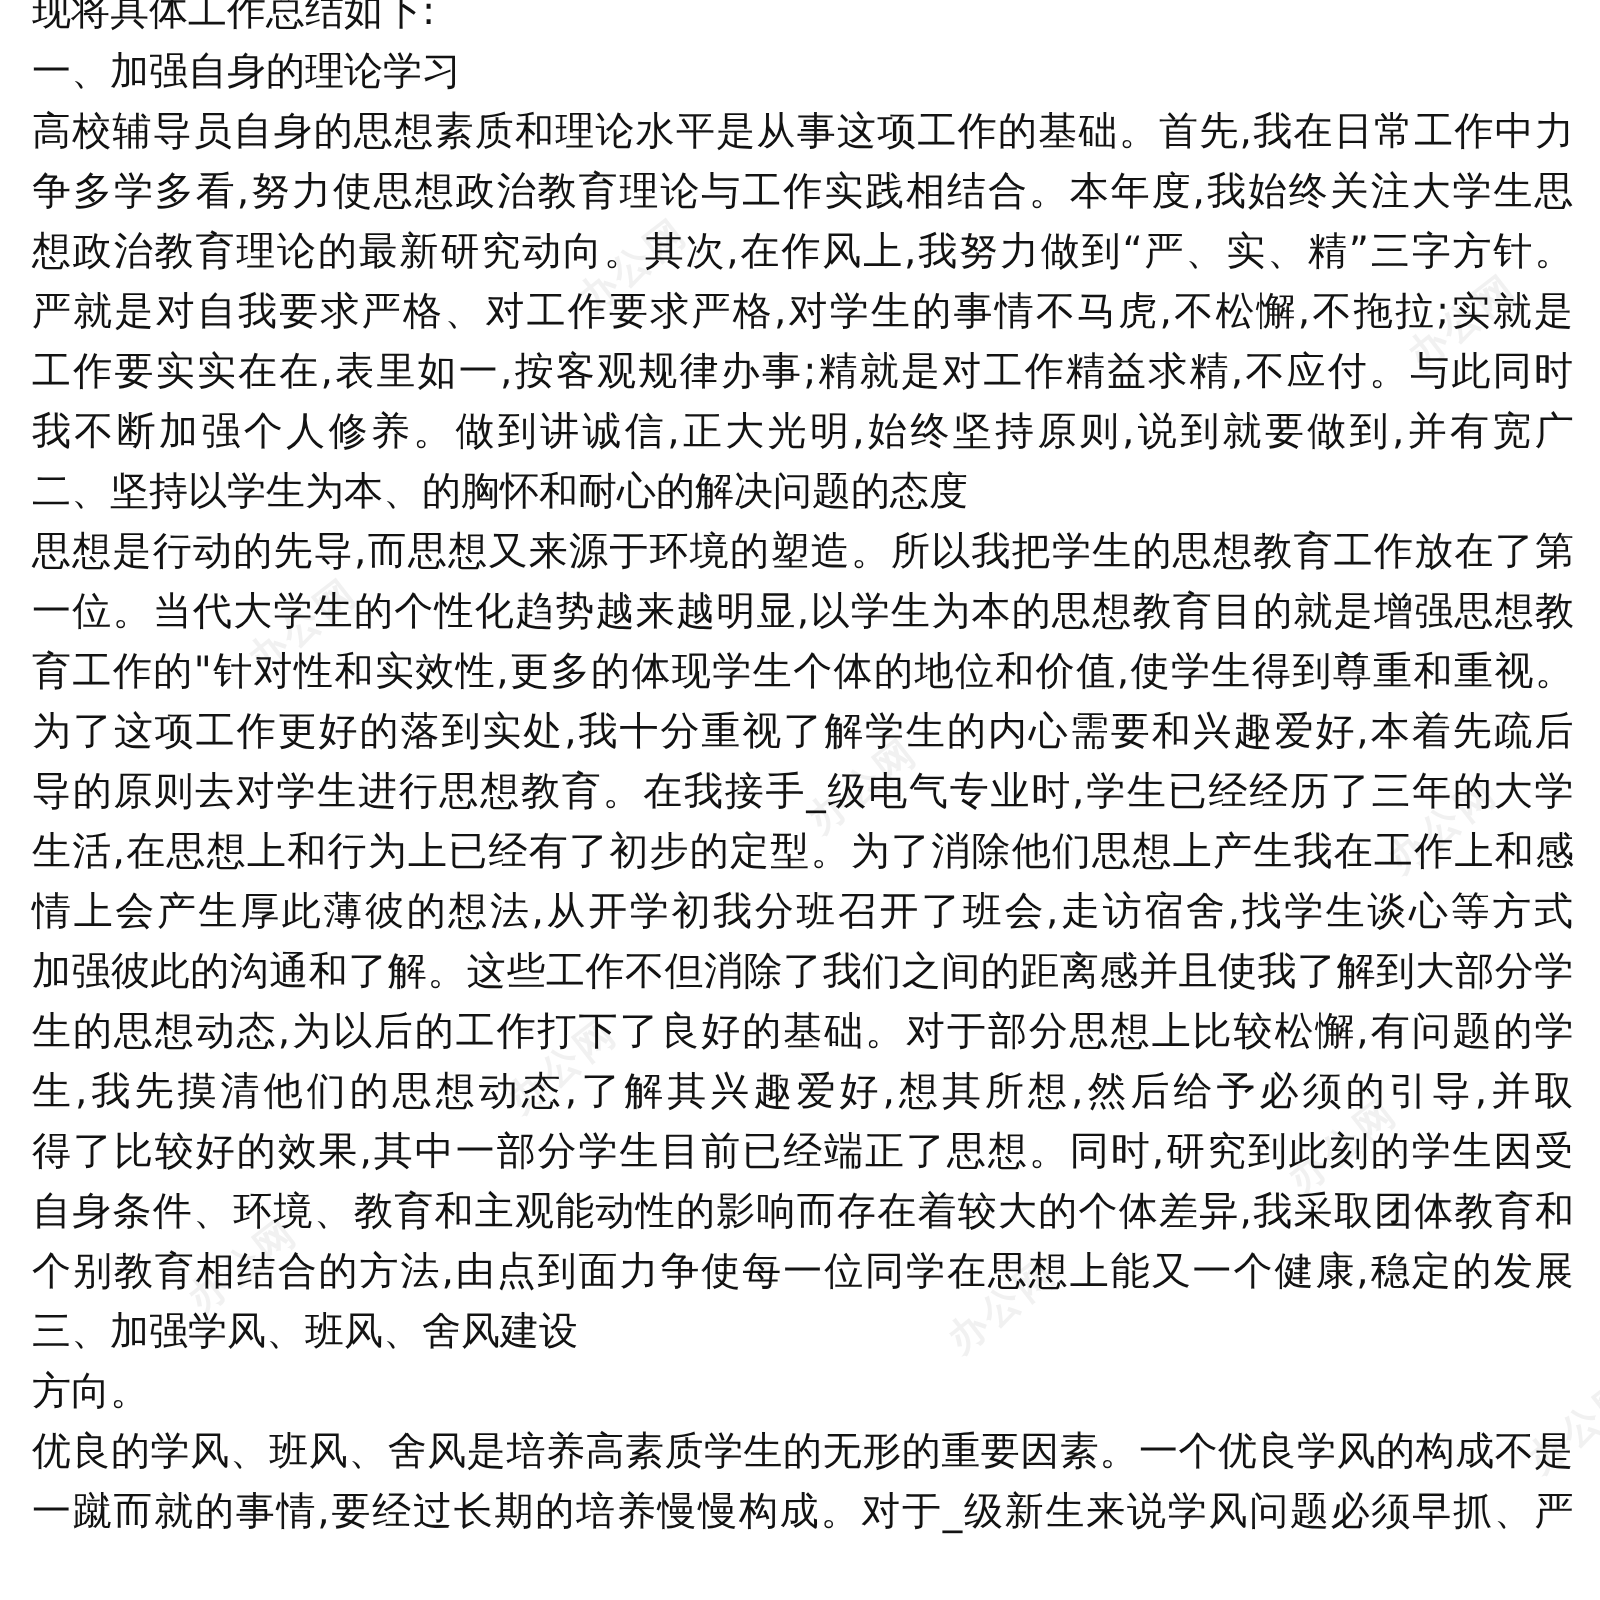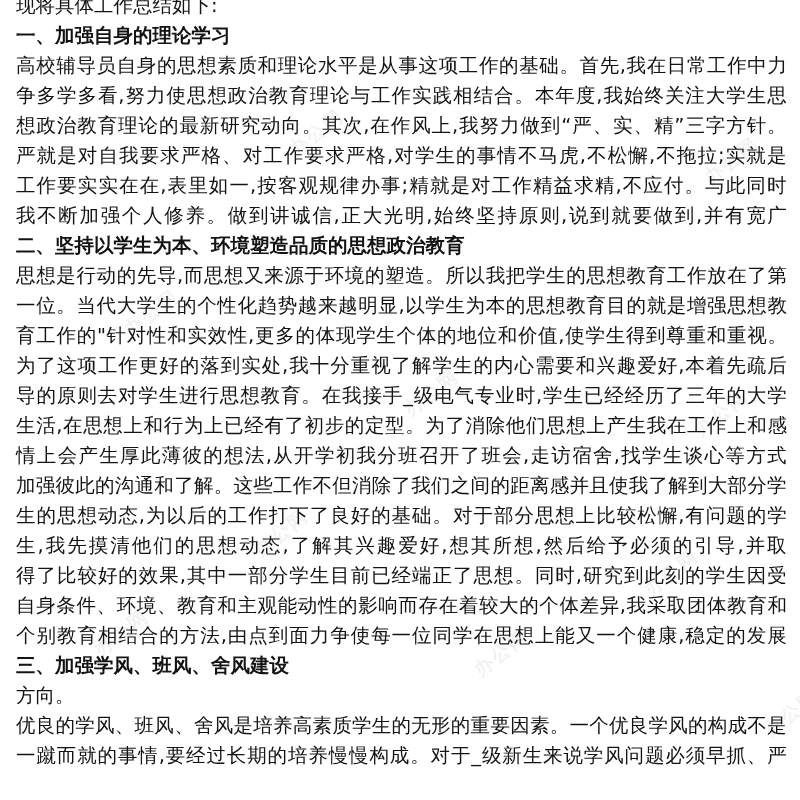--- a/index.html
+++ b/index.html
@@ -69,21 +69,21 @@
   .doc-line.justify {
     display: flex;
     justify-content: space-between;
     white-space: nowrap;
   }
   .doc-line.justify > span {
     display: inline-block;
   }
 
   .doc-line.heading {
-    font-weight: 700;
+    font-weight: 400;
   }
 
   
   #doc-body.shifted {
     top: -9px;
   }
 </style>
 </head>
 <body>
 
@@ -347,21 +347,21 @@
         <span>就</span>
         <span>要</span>
         <span>做</span>
         <span>到</span>
         <span>,</span>
         <span>并</span>
         <span>有</span>
         <span>宽</span>
         <span>广</span>
       </div>
-      <div class="doc-line heading">二、坚持以学生为本、环境塑造品质的思想政治教育</div>
+      <div class="doc-line heading">二、坚持以学生为本、的胸怀和耐心的解决问题的态度</div>
       <div class="doc-line justify">
         <span>思</span>
         <span>想</span>
         <span>是</span>
         <span>行</span>
         <span>动</span>
         <span>的</span>
         <span>先</span>
         <span>导</span>
         <span>,</span>

